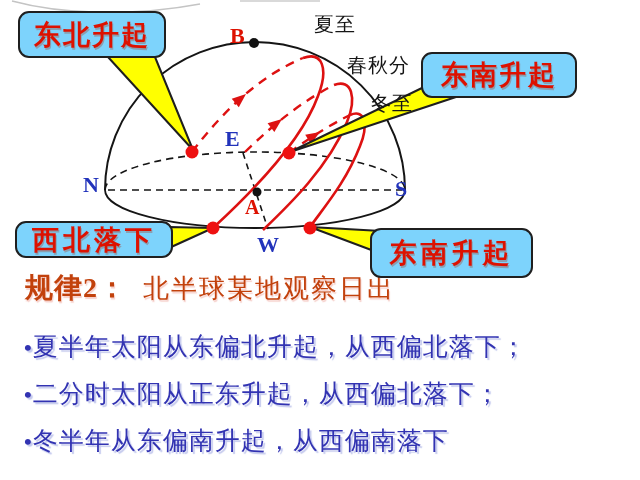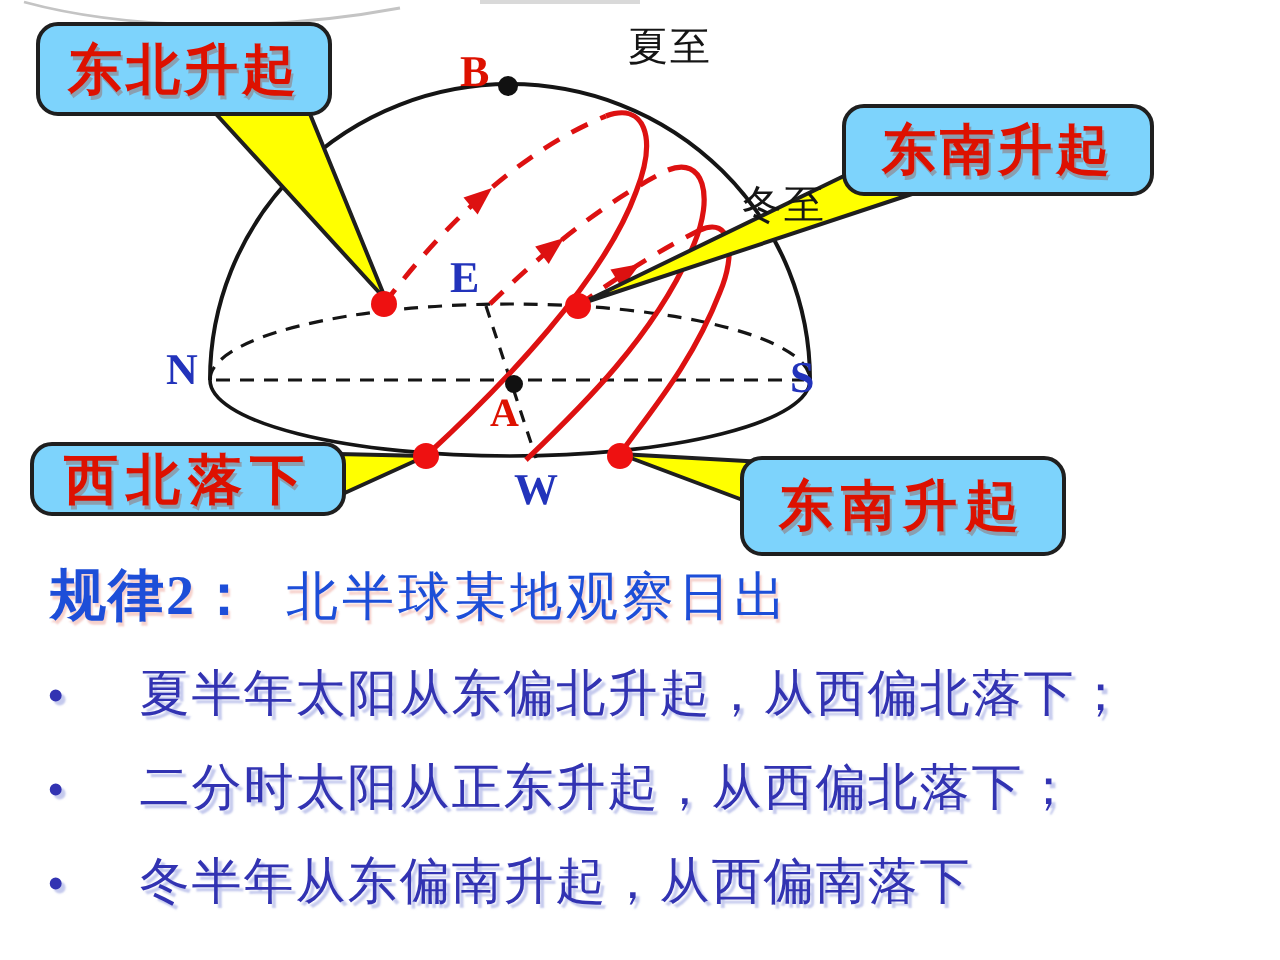--- a/index.html
+++ b/index.html
@@ -19,31 +19,31 @@
   .co-sw{left:370px;top:228px;width:163px;height:50px;}
   .co-nw span,.co-sw span{letter-spacing:4px;}
 
   
   .dlabel{position:absolute;white-space:nowrap;z-index:4;line-height:1;}
   .blue{color:#2233bb;font-weight:bold;font-size:22px;}
   .redl{color:#dd1100;font-weight:bold;font-size:22px;}
   .season{color:#151515;font-size:20px;letter-spacing:1px;}
 
   
-  .heading{position:absolute;left:25px;top:279px;display:flex;align-items:baseline;z-index:4;
-           color:#1d4ed8;text-shadow:1px 2px 1px rgba(235,150,140,.45);white-space:nowrap;}
+  .heading{position:absolute;left:25px;top:269px;display:flex;align-items:baseline;z-index:4;
+           color:#c2410c;text-shadow:1px 2px 1px rgba(235,150,140,.45);white-space:nowrap;}
   .heading .prefix{font-size:28px;font-weight:bold;letter-spacing:1px;}
   .heading .title{font-size:26px;letter-spacing:2px;margin-left:16px;}
 
   
   .bullets{position:absolute;left:24px;top:330px;z-index:4;}
   .bullet-line{display:flex;align-items:baseline;height:47px;color:#3233b2;
                text-shadow:2px 2px 1px rgba(148,156,222,.55);white-space:nowrap;}
   .bullet-line .mark{font-size:22px;font-weight:bold;margin-right:1px;}
-  .bullet-line .txt{font-size:25px;letter-spacing:1px;margin-left:37px;}
+  .bullet-line .txt{font-size:25px;letter-spacing:1px;}
 </style>
 </head>
 <body>
 
 <div class="stage">
 
   <svg class="diagram-svg" width="640" height="480" viewBox="0 0 640 480">
 
     <path d="M12,1 C60,14 130,17 200,4" fill="none" stroke="#c4c4c4" stroke-width="1.4"></path>
     <path d="M240,1 L320,1" stroke="#d9d9d9" stroke-width="2"></path>
@@ -79,20 +79,21 @@
   </svg>
 
   <div class="dlabel redl" style="left:230px;top:25px;">B</div>
   <div class="dlabel blue" style="left:83px;top:174px;">N</div>
   <div class="dlabel blue" style="left:395px;top:178px;">S</div>
   <div class="dlabel blue" style="left:225px;top:128px;">E</div>
   <div class="dlabel blue" style="left:257px;top:234px;">W</div>
   <div class="dlabel redl" style="left:245px;top:197px;font-size:20px;">A</div>
 
   <div class="dlabel season" style="left:314px;top:14px;">夏至</div>
+  <div class="dlabel season" style="left:347px;top:55px;">春秋分</div>
   <div class="dlabel season" style="left:371px;top:93px;">冬至</div>
 
   <div class="callout co-ne">
     <span>东北升起</span>
   </div>
   <div class="callout co-se">
     <span>东南升起</span>
   </div>
   <div class="callout co-nw">
     <span>西北落下</span>

